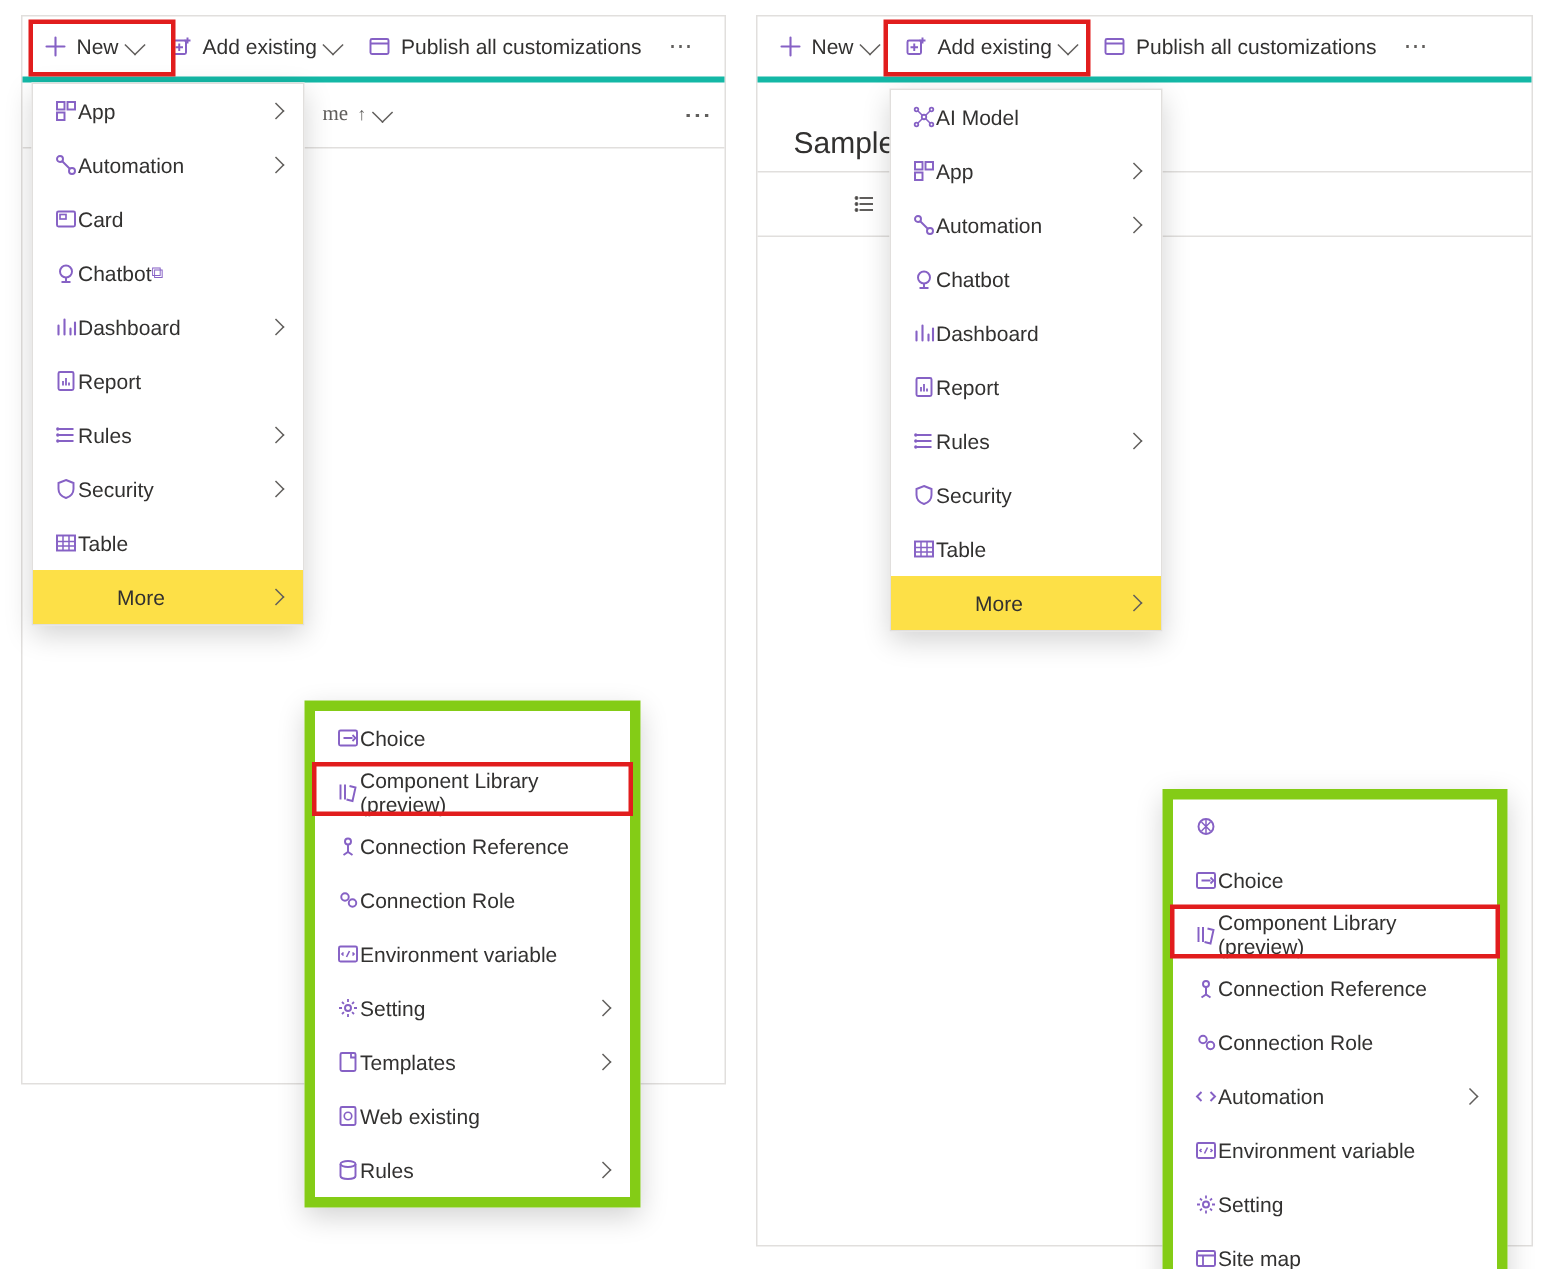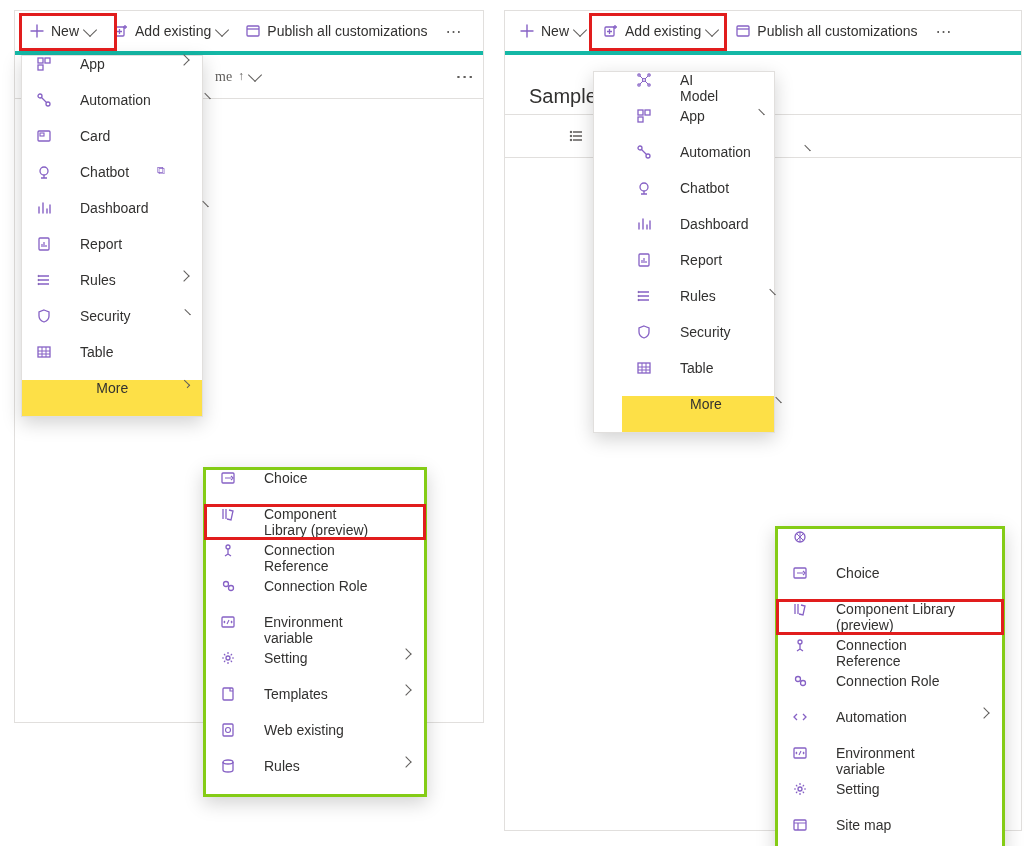--- a/index.html
+++ b/index.html
@@ -62,33 +62,34 @@
 
   .dropdown {
     position: absolute;
     background: #fff;
     box-shadow: 0 6px 18px rgba(0,0,0,0.18);
     border: 1px solid #e1dfdd;
     min-width: 182px;
   }
   .dropdown-item {
     display:flex;
-    gap:28px;
+    align-items:center;
+    gap:0;
     height:36px;
     padding:0 14px;
     cursor:pointer;
     color:#323130;
   }
   .dropdown-item:hover, .dropdown-item.hover { background:#fde047; }
   .dropdown-item .spacer { flex:1; }
   .sub-dropdown {
     position:absolute;
     background:#fff;
     box-shadow: 0 6px 18px rgba(0,0,0,0.18);
-    border:3px solid #84cc16;
+    border:7px solid #84cc16;
     min-width: 224px;
   }
   .sample-title { font-size:20px; font-weight:300; color:#323130; padding: 30px 0 6px 24px;}
   .listbar {
     display:flex; align-items:center; gap:10px; height:44px;
     padding-left:64px; border-bottom:1px solid #e1dfdd; color:#605e5c;
   }
   .col-header { display:flex; align-items:center; gap:6px; margin-left: 10px;}
   .up-arrow { font-size:12px; }
   .more-vert {
@@ -476,21 +477,21 @@
 
   <div class="sample-title">Sample S</div>
   <div class="listbar" style="border-top:1px solid #e1dfdd;">
     <span class="icon">
         <svg class="gray">
           <use href="#i-listview"></use>
         </svg>
       </span>
   </div>
 
-  <div class="dropdown" id="dd-right" style="left:88px; top:60px; width:182px;padding-left:28px;">
+  <div class="dropdown" id="dd-right" style="left:88px; top:48px; width:182px;">
       <div class="dropdown-item">
         <span class="icon">
           <svg class="purple">
             <use href="#i-aimodel"></use>
           </svg>
         </span>
         <span>AI Model</span>
         <span class="spacer"></span>
       </div>
       <div class="dropdown-item">

